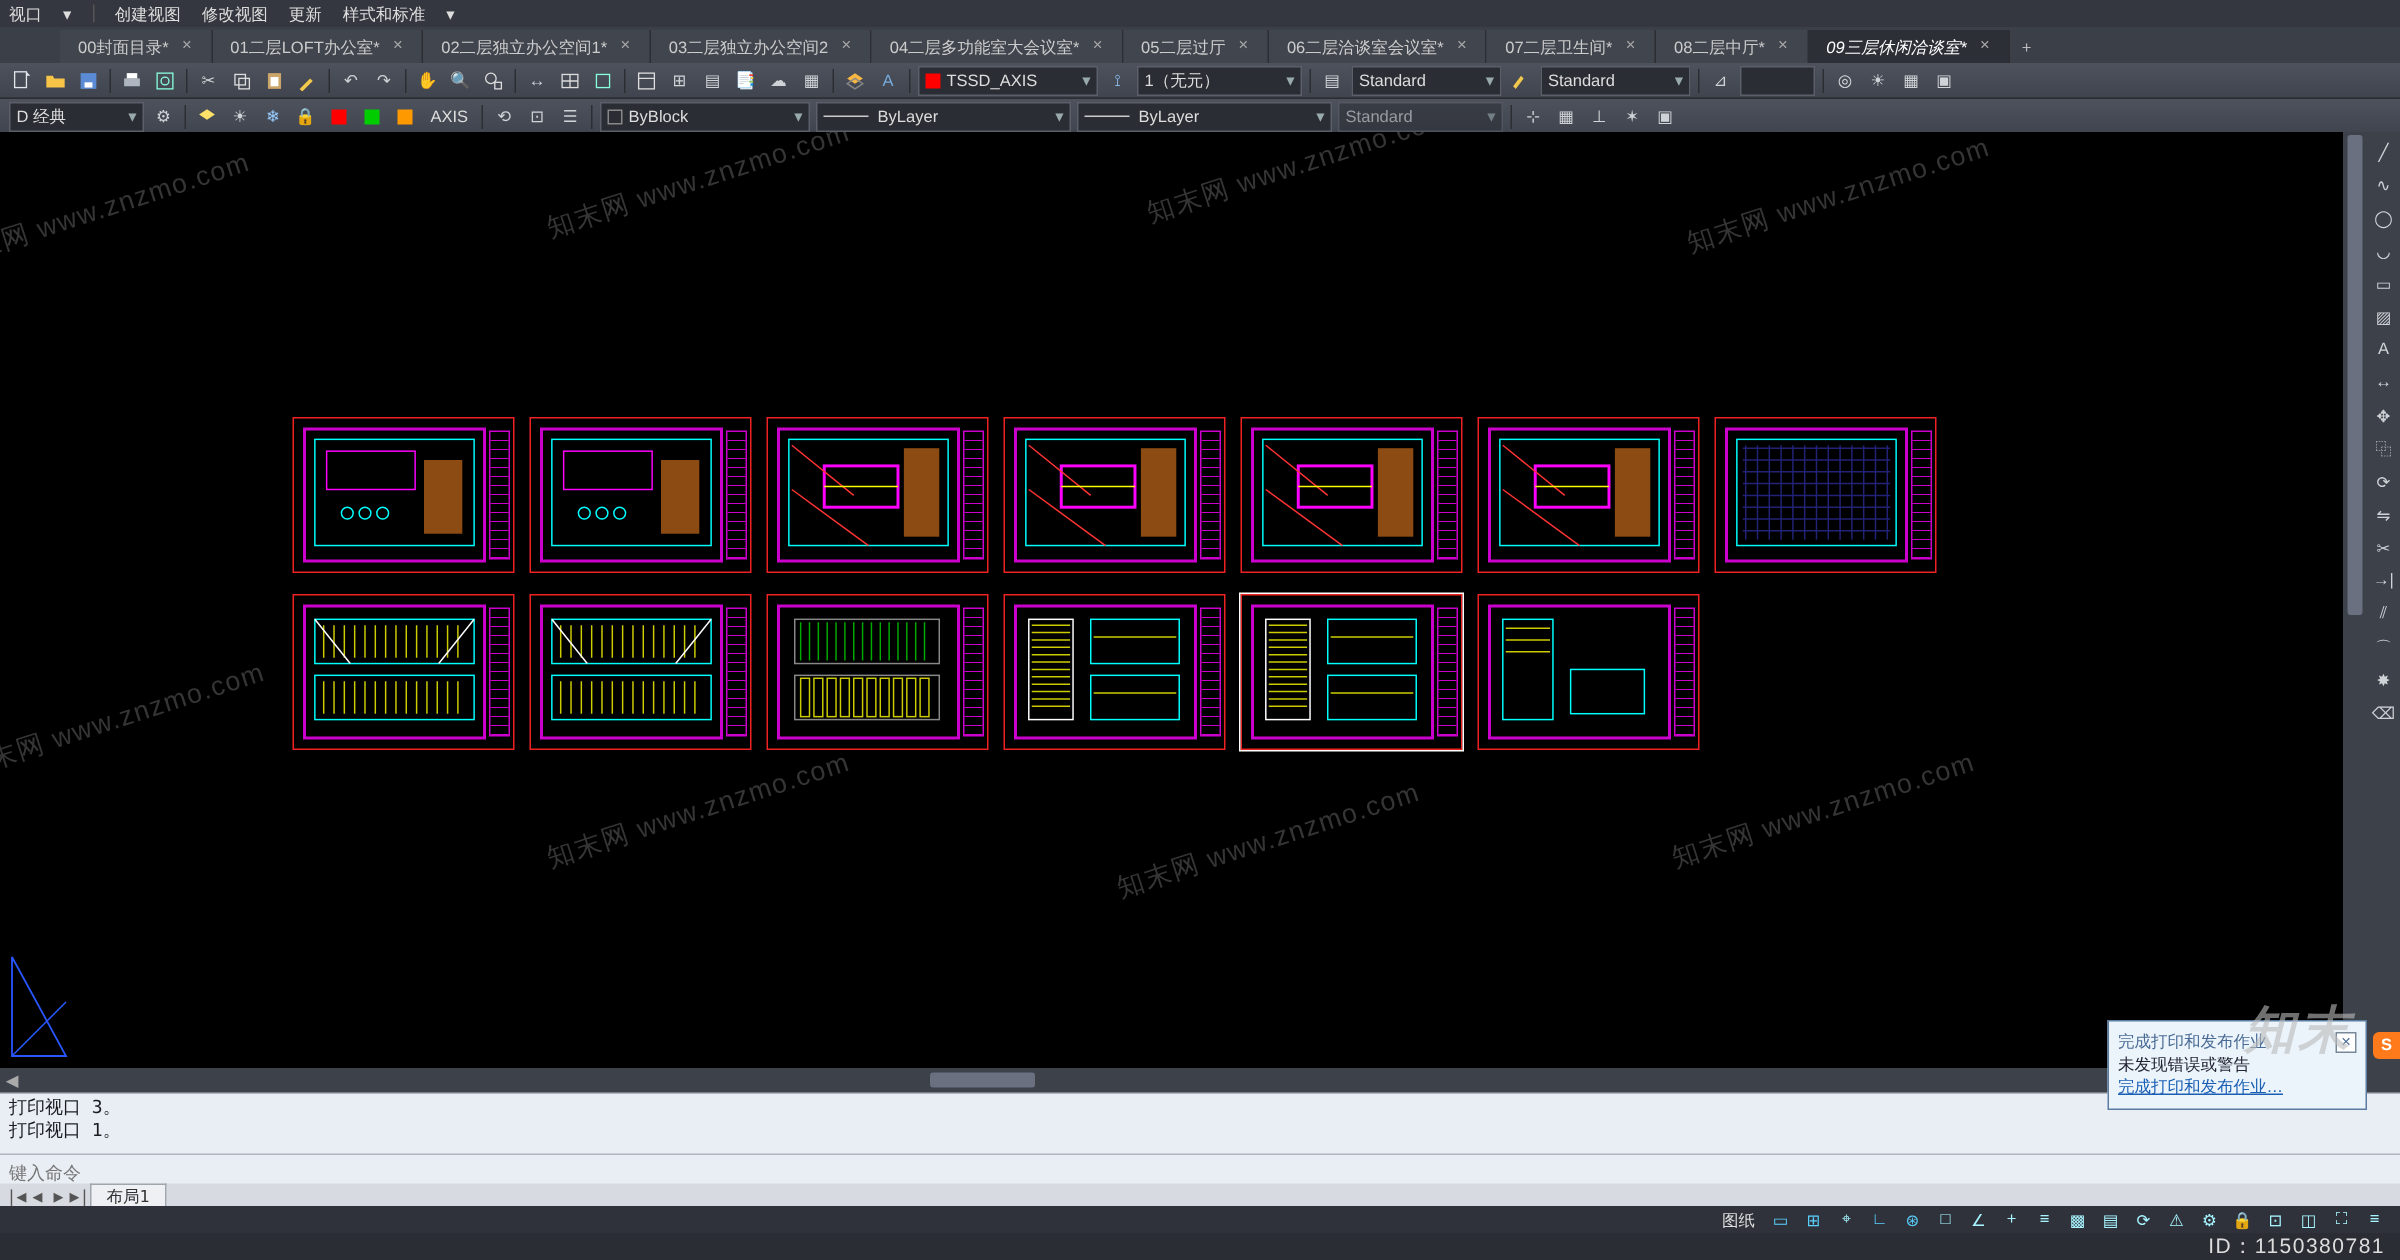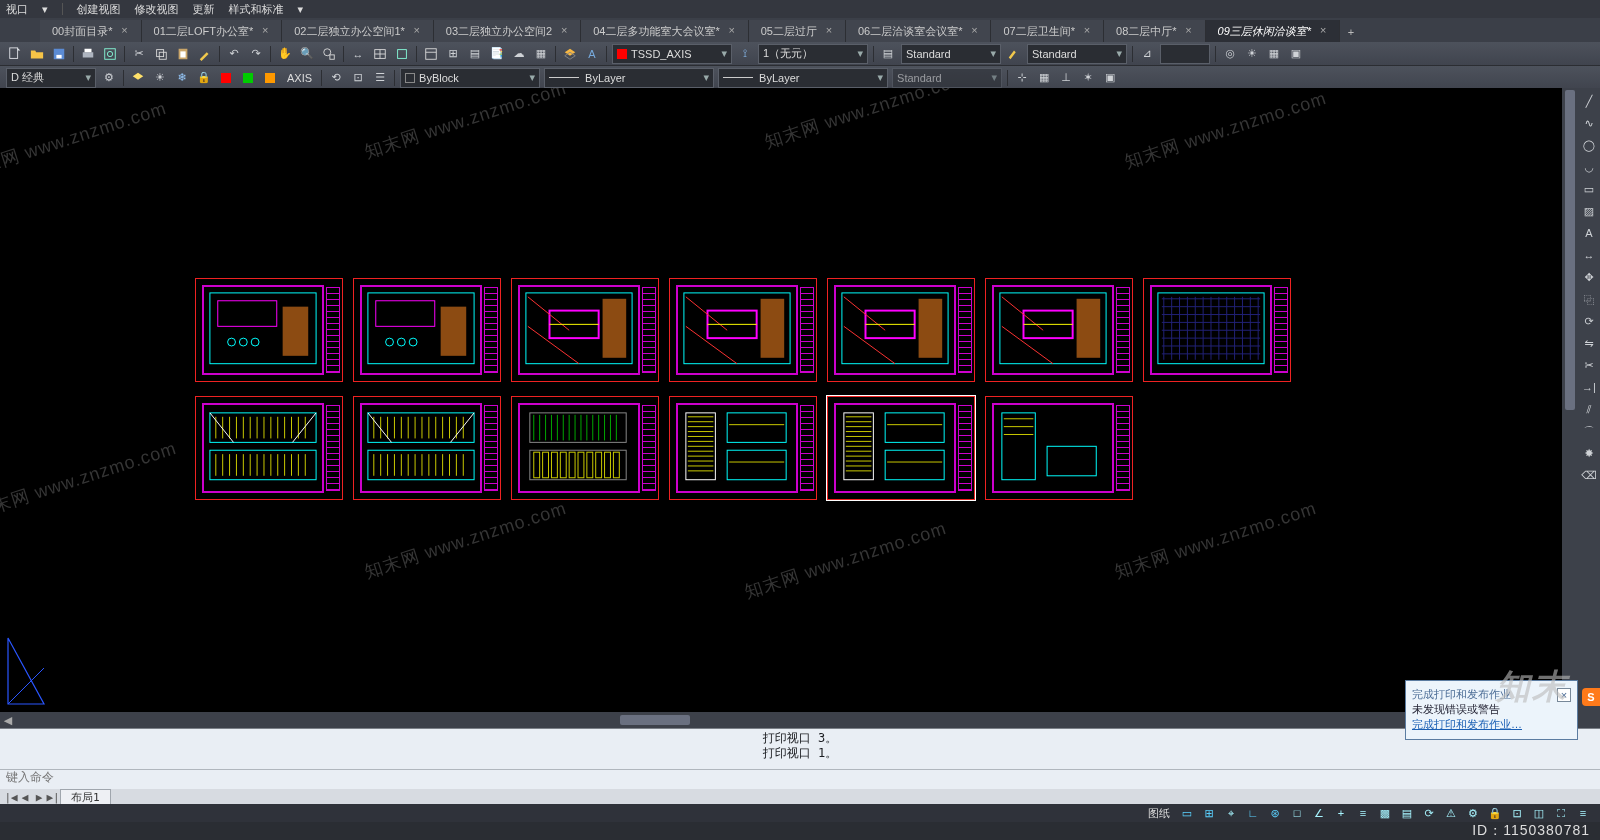--- a/index.html
+++ b/index.html
@@ -33,22 +33,22 @@
   .sheet svg { position:absolute; inset:8px 20px 8px 8px;}
   
   .hscroll { position:absolute; left:0; right:22px; bottom:112px; height:16px; background:#3d414a; display:flex; align-items:center;}
   .hscroll .thumb { position:absolute; left:620px; width:70px; height:10px; top:3px; background:#6a7080; border-radius:2px;}
   .hscroll .arrow { width:16px; height:16px; display:flex; align-items:center; justify-content:center; color:#aaa; cursor:pointer;}
   .vscroll { position:absolute; right:22px; top:88px; bottom:128px; width:16px; background:#3d414a;}
   .vscroll .thumb { position:absolute; top:2px; left:3px; width:10px; height:320px; background:#6a7080; border-radius:2px;}
   .vscroll .arrow { position:absolute; left:0; width:16px; height:16px; display:flex; align-items:center; justify-content:center; color:#aaa;}
   
   .cmdpanel { position:absolute; left:0; right:0; bottom:36px; height:76px; background:#e9eef4; color:#1a1c20; font-family:Consolas,monospace; font-size:12px; border-top:1px solid #7b8088;}
-  .cmdlog { height:40px; padding:2px 6px; overflow:hidden; line-height:15px;text-align:center;}
-  .cmdline { height:20px; border-top:1px solid #b0b6bd; display:flex; align-items:flex-start;}
+  .cmdlog { height:40px; padding:2px 6px; overflow:hidden; line-height:15px;}
+  .cmdline { height:20px; border-top:1px solid #b0b6bd; display:flex; align-items:flex-end;}
   .cmdline input { flex:1; border:none; background:transparent; font-family:Consolas,monospace; font-size:12px; padding-left:6px; color:#1a1c20;}
   .layout-tabs { height:16px; background:#d7dbe1; display:flex; align-items:center; padding-left:4px; font-size:11px;}
   .layout-tabs .ltab { padding:0 10px; height:16px; line-height:16px; border:1px solid #a0a6ad; border-bottom:none; background:#eef0f4; margin-top:-1px; cursor:pointer; color:#333;}
   .layout-tabs .nav { width:14px; text-align:center; color:#555; cursor:pointer;}
   
   .status { position:absolute; left:0; right:0; bottom:18px; height:18px; background:#2f323a; display:flex; align-items:center; padding:0 6px; font-size:11px; color:#ddd;margin-top:23px;}
   .status .spacer { flex:1;}
   .status .sbtn { width:20px; height:16px; display:flex; align-items:center; justify-content:center; margin:0 1px; color:#a7f5ff; cursor:pointer;}
   .status .sbtn.on { color:#5ad1ff;}
   .idbar { position:absolute; left:0; right:0; bottom:0; height:18px; background:#2a2d33; display:flex; align-items:center; justify-content:flex-end; padding-right:10px; color:#ddd; font-size:14px; letter-spacing:1px;}

